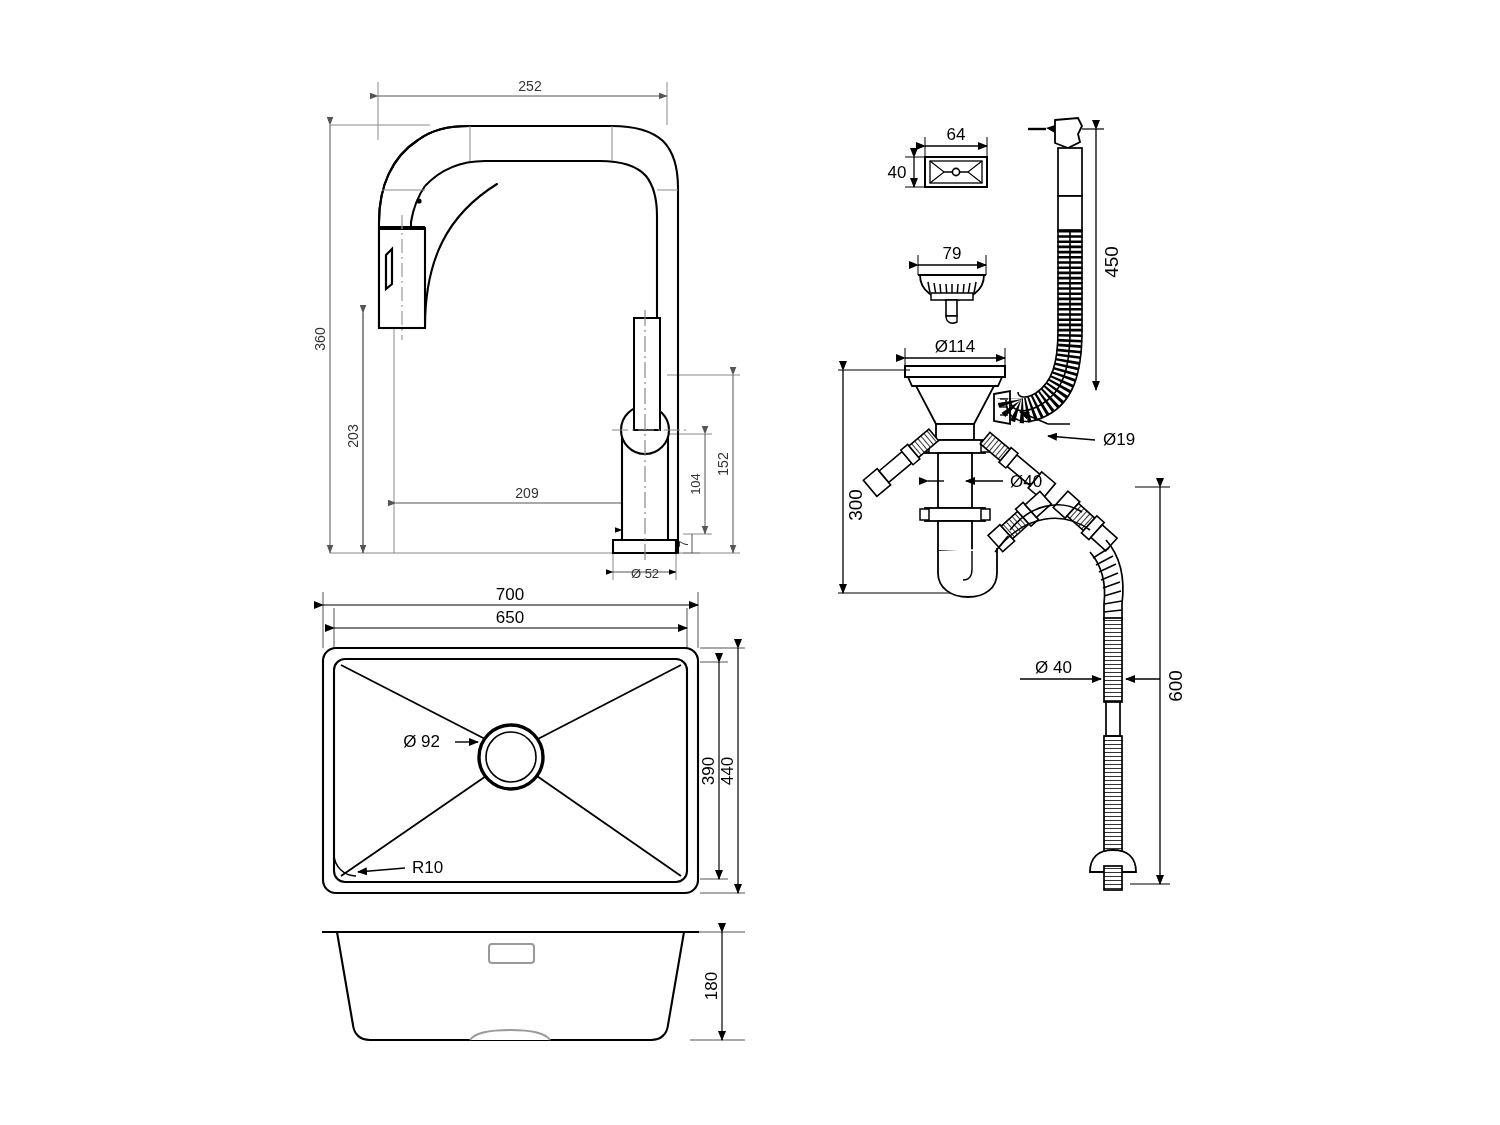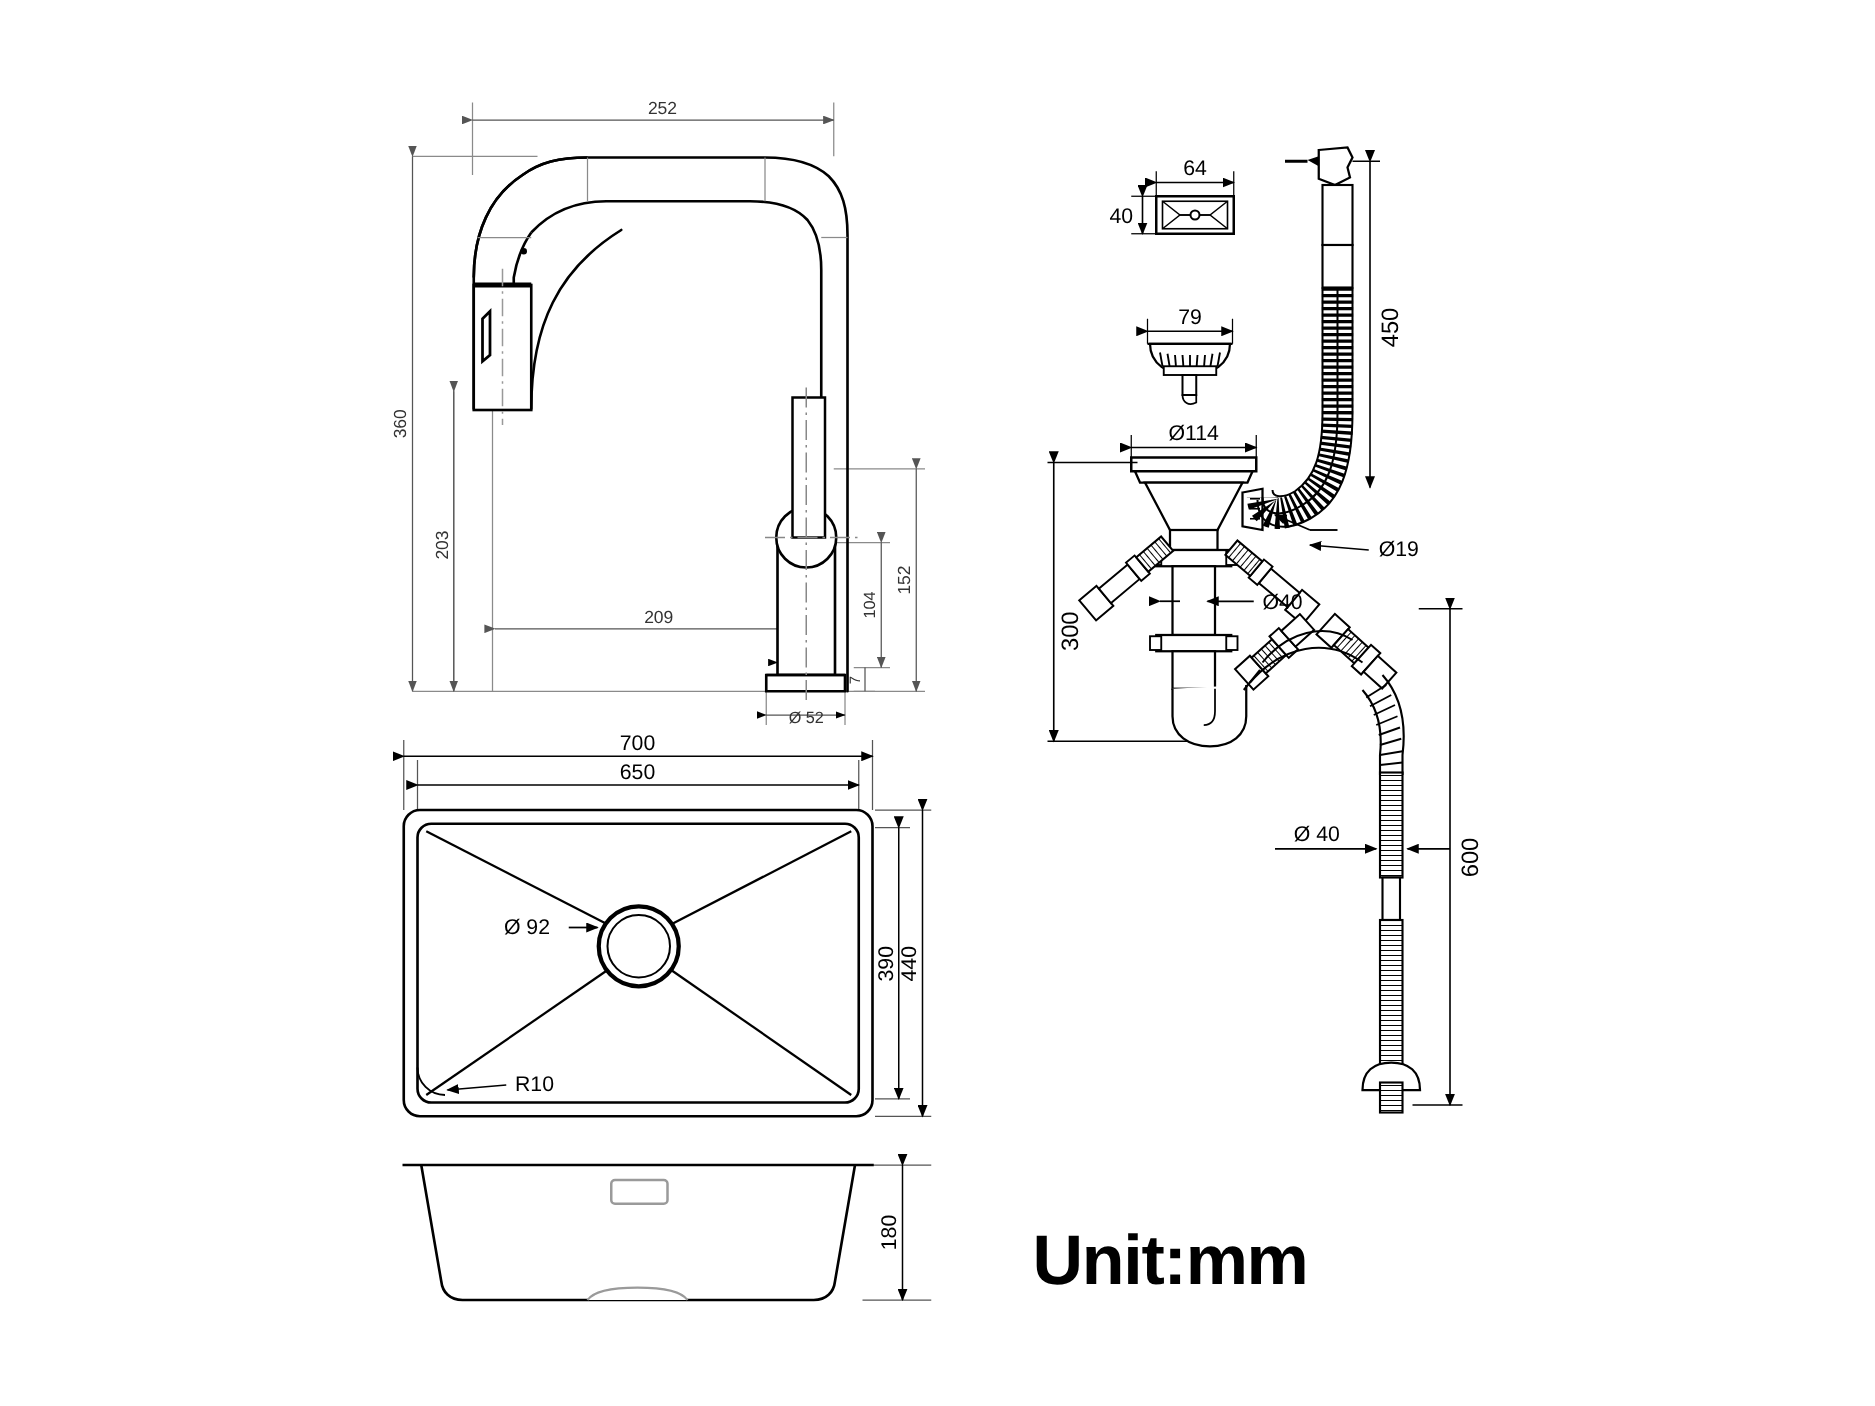--- a/index.html
+++ b/index.html
@@ -486,15 +486,14 @@
       <g>
         <line x1="1160" y1="487" x2="1160" y2="884" stroke="#000" stroke-width="1.3" marker-start="url(#ah)" marker-end="url(#ah)"></line>
         <line x1="1135" y1="487" x2="1170" y2="487" stroke="#000" stroke-width="1.2"></line>
         <line x1="1130" y1="884" x2="1170" y2="884" stroke="#000" stroke-width="1.2"></line>
         <text x="1182" y="686" text-anchor="middle" font-family="'Liberation Sans',sans-serif" font-size="19" fill="#000" transform="rotate(-90 1182 686)">600</text>
       </g>
     </g>
   </g>
 </svg>
 
-<div class="unit-label" style="left:826px; top:975px;">Unit:mm</div>
 
 </div>
 
 </body></html>

